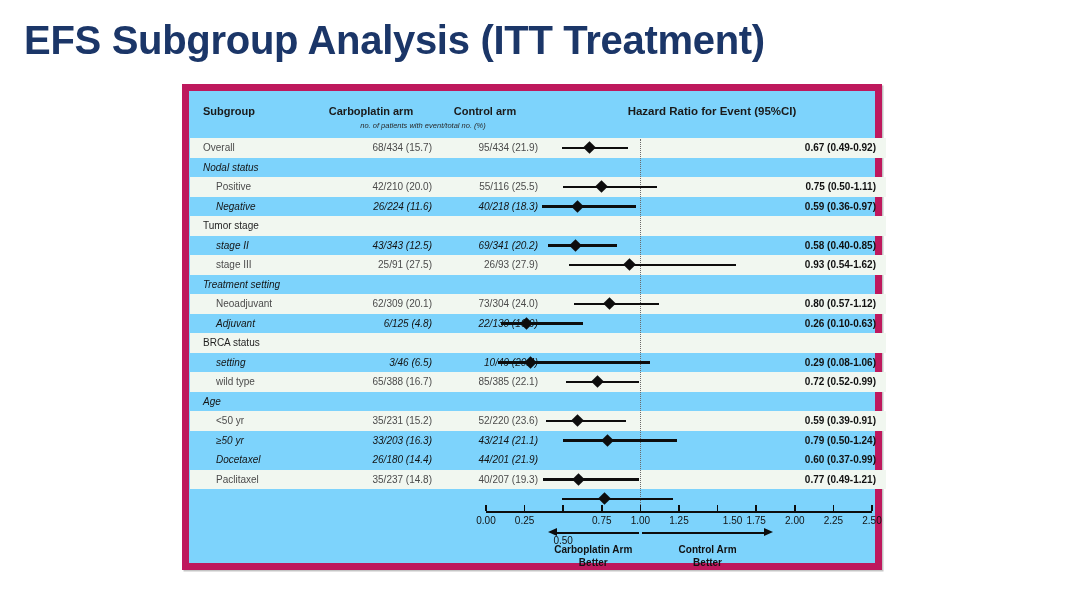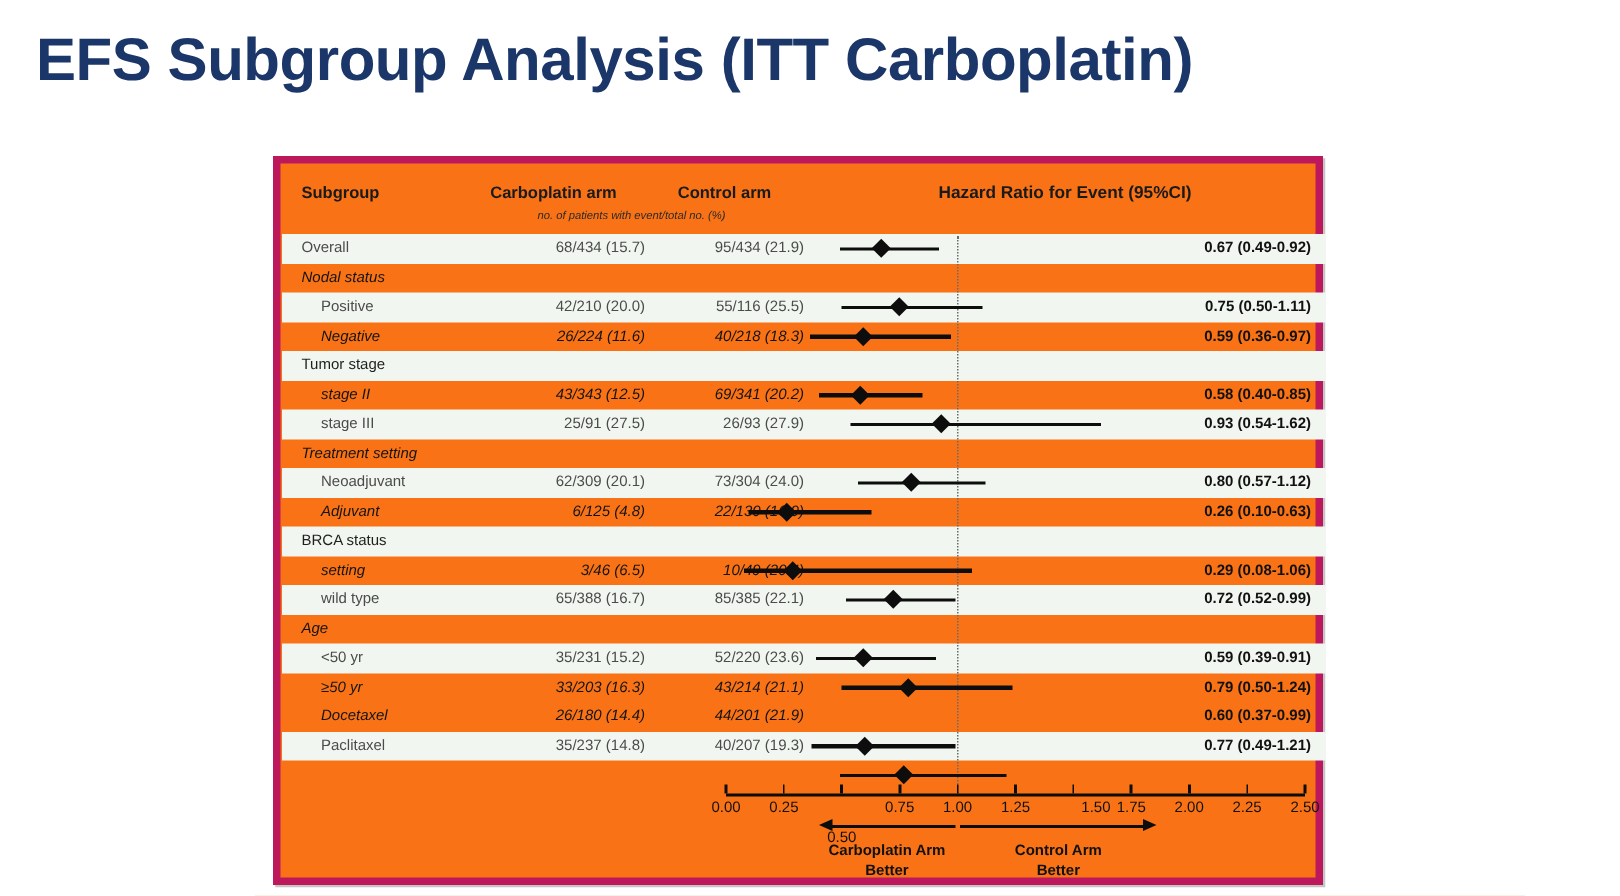--- a/index.html
+++ b/index.html
@@ -23,24 +23,24 @@
     font-size: 40px;
     font-weight: bold;
     color: #1b3668;
     letter-spacing: -0.3px;
     white-space: nowrap;
   }
 
   
   #figure-panel {
     position: absolute;
-    left: 182px; top: 104px;
+    left: 182px; top: 84px;
     width: 700px; height: 486px;
-    background: #f97316;
-    border: 5px solid #be185d;
+    background: #7dd3fc;
+    border: 7px solid #be185d;
     box-shadow: 1.5px 1.5px 0 rgba(150,150,150,0.55);
     box-sizing: border-box;
   }
 
   
   .hdr {
     position: absolute;
     font-size: 11px;
     font-weight: bold;
     color: #1a1a1a;
@@ -175,21 +175,21 @@
     line-height: 13px;
     white-space: nowrap;
     transform: translateX(-50%);
   }
 </style>
 </head>
 <body>
 
 <div id="slide">
 
-  <div id="slide-title">EFS Subgroup Analysis (ITT Carboplatin)</div>
+  <div id="slide-title">EFS Subgroup Analysis (ITT Treatment)</div>
 
   <div id="figure-panel">
 
     <div class="hdr" id="hdr-subgroup">Subgroup</div>
     <div class="hdr" id="hdr-carbo">Carboplatin arm</div>
     <div class="hdr" id="hdr-control">Control arm</div>
     <div class="hdr" id="hdr-hr">Hazard Ratio for Event (95%CI)</div>
     <div id="hdr-note">no. of patients with event/total no. (%)</div>
 
     <div id="rows">

